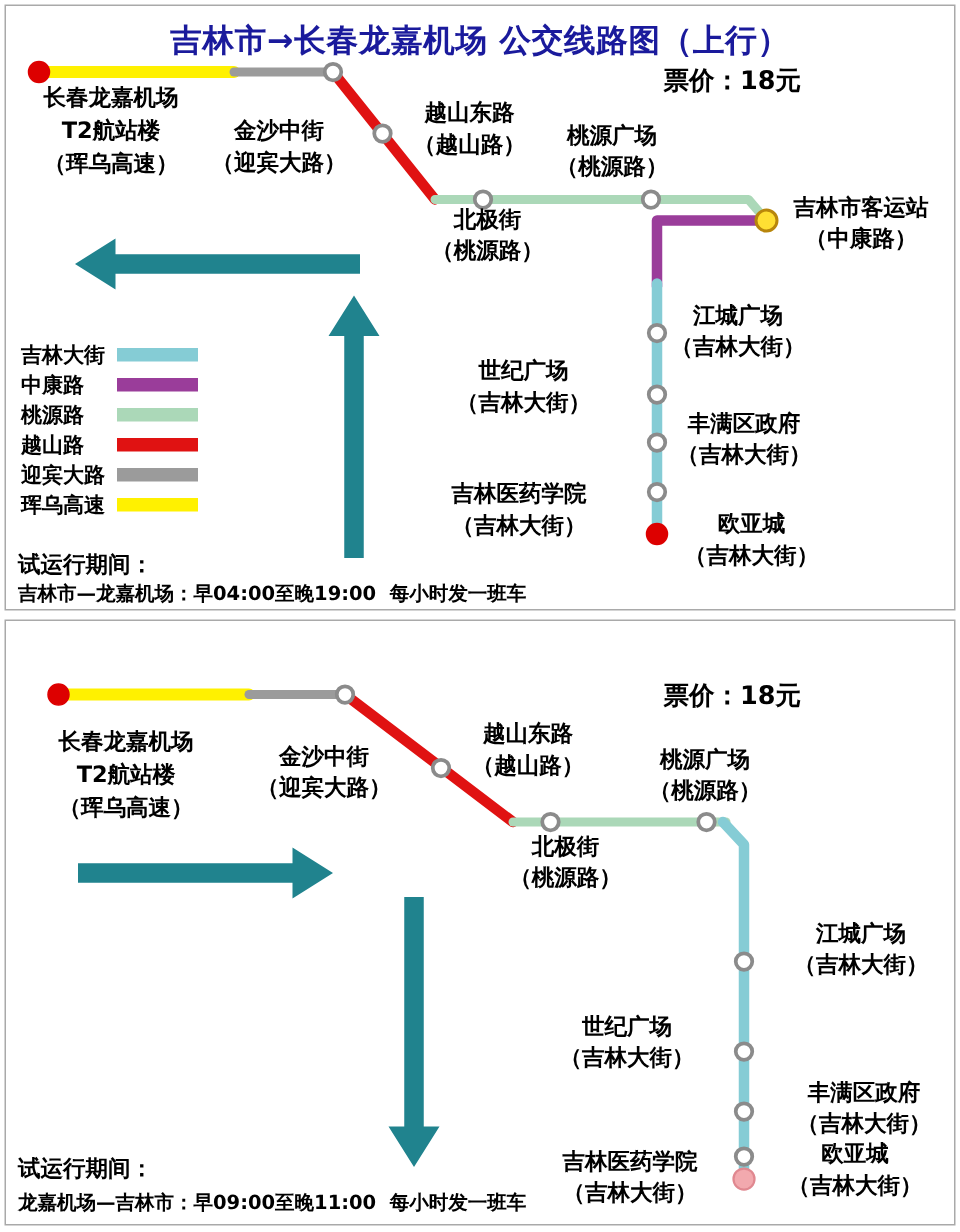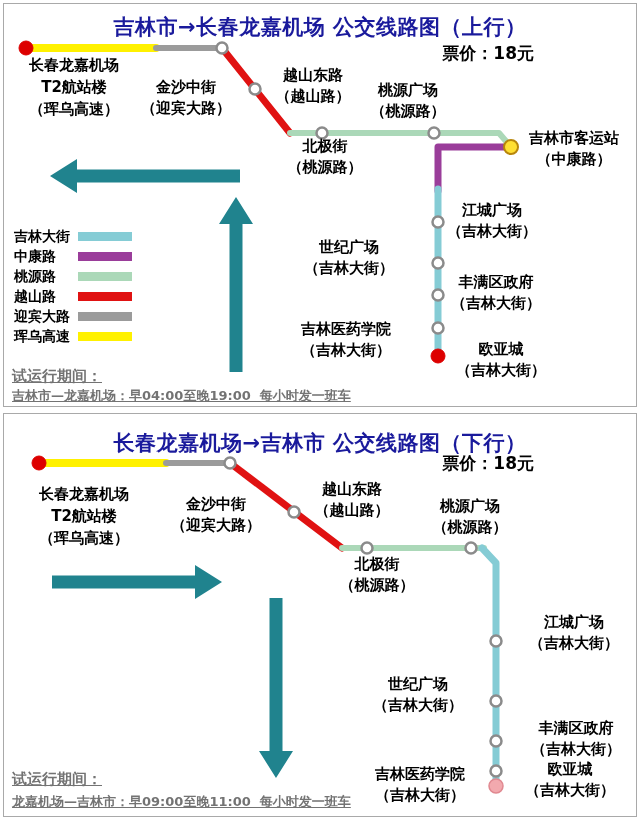--- a/index.html
+++ b/index.html
@@ -6,21 +6,21 @@
   body{font-family:"DejaVu Sans","Liberation Sans",sans-serif;}
   .page{position:relative;width:640px;height:821px;background:#fff;overflow:hidden;}
   .panel{position:absolute;left:3px;width:632px;height:402px;background:#fff;border:1px solid #a9a9a9;}
   #panel-up{top:3px;}
   #panel-down{top:413px;}
   .map{position:absolute;left:0;top:0;width:632px;height:402px;}
   .title{position:absolute;top:9px;left:0;width:100%;text-align:center;
          font-size:21px;font-weight:bold;color:var(--title,#1a1a9c);letter-spacing:0.5px;}
   #panel-down .title{top:15px;}
   .fare{position:absolute;top:38px;right:102px;font-size:17px;font-weight:bold;color:#000;margin-left:31px;}
-  .sched{position:absolute;left:8px;font-weight:bold;color:#737373;white-space:pre;text-decoration:underline;}
+  .sched{position:absolute;left:8px;font-weight:bold;color:#000000;white-space:pre;}
   .sched.line1{top:363px;font-size:15px;}
   .sched.line2{top:383px;font-size:13px;}
   #panel-down .sched.line1{top:356px;}
   #panel-down .sched.line2{top:379px;}
   .st-label{font-size:15px;font-weight:bold;fill:#000;}
   .lg-label{font-size:14px;font-weight:bold;fill:#000;}
 </style>
 </head>
 <body>
 
@@ -123,19 +123,18 @@
         <text x="570" y="234" text-anchor="middle" class="st-label">（吉林大街）</text>
         <text x="414" y="275" text-anchor="middle" class="st-label">世纪广场</text>
         <text x="414" y="296" text-anchor="middle" class="st-label">（吉林大街）</text>
         <text x="572" y="319" text-anchor="middle" class="st-label">丰满区政府</text>
         <text x="572" y="340" text-anchor="middle" class="st-label">（吉林大街）</text>
         <text x="416" y="365" text-anchor="middle" class="st-label">吉林医药学院</text>
         <text x="416" y="386" text-anchor="middle" class="st-label">（吉林大街）</text>
         <text x="566" y="360" text-anchor="middle" class="st-label">欧亚城</text>
         <text x="566" y="381" text-anchor="middle" class="st-label">（吉林大街）</text>
       </svg>
-    <div class="title">长春龙嘉机场→吉林市 公交线路图（下行）</div>
     <div class="fare">票价：18元</div>
     <div class="sched line1">试运行期间：</div>
     <div class="sched line2">龙嘉机场—吉林市：早09:00至晚11:00  每小时发一班车</div>
   </section>
 
 </div>
 
 </body></html>

